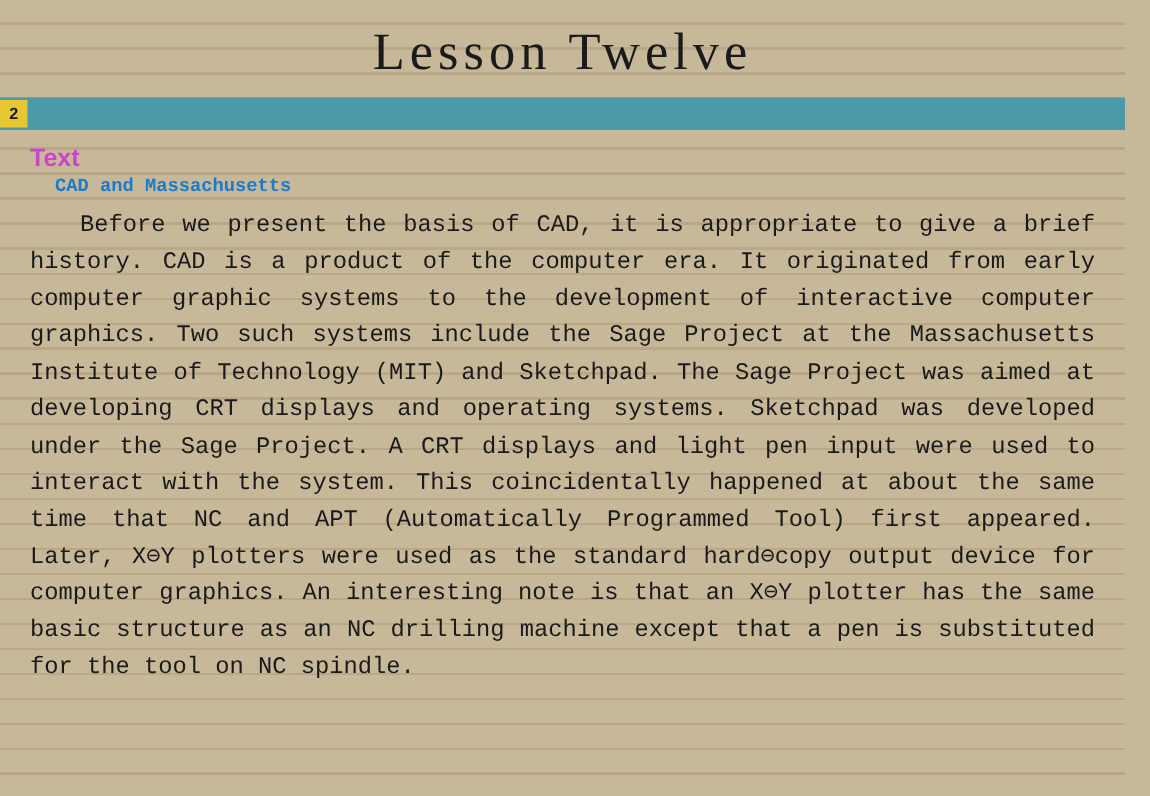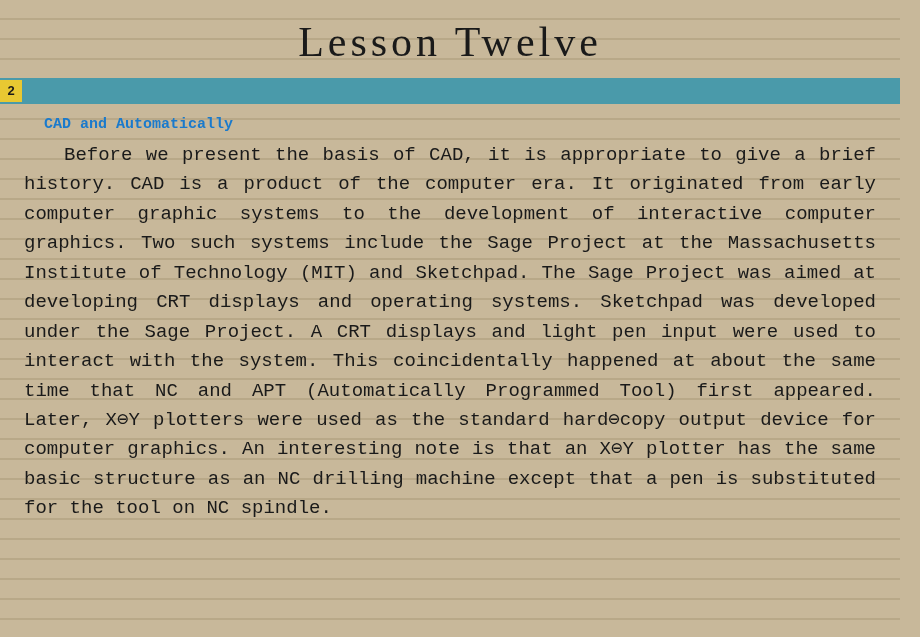--- a/index.html
+++ b/index.html
@@ -109,22 +109,23 @@
   <div class="title-area">
     <h1 class="page-title">Lesson  Twelve</h1>
   </div>
 
   <div class="slide-bar">
     <span class="slide-number">2</span>
   </div>
 
   <div class="content-area">
 
+    <div class="text-label">Text</div>
 
-    <div class="subtitle">CAD and Automatically</div>
+    <div class="subtitle">CAD and Massachusetts</div>
 
     <div class="body-text">
       <span class="indent">&nbsp;&nbsp;&nbsp;&nbsp;&nbsp;</span><span>Before we present the basis of CAD, it is appropriate to give a brief history.  CAD is a product of the computer era.  It originated from early computer graphic systems to the development of interactive computer graphics.  Two such systems include the Sage Project at the Massachusetts Institute of Technology (MIT) and Sketchpad.  The Sage Project was aimed at developing CRT displays and operating systems. Sketchpad was developed under the Sage Project.  A CRT displays and light pen input were used to interact with the system.  This coincidentally happened at about the same time that NC and APT (Automatically Programmed Tool) first appeared.  Later, X⊖Y plotters were used as the standard hard⊖copy output device for computer graphics.  An interesting note is that an X⊖Y plotter has the same basic structure as an NC drilling machine except that a pen is substituted for the tool on NC spindle.</span>
     </div>
 
   </div>
 
 </div>
 
 </body></html>

